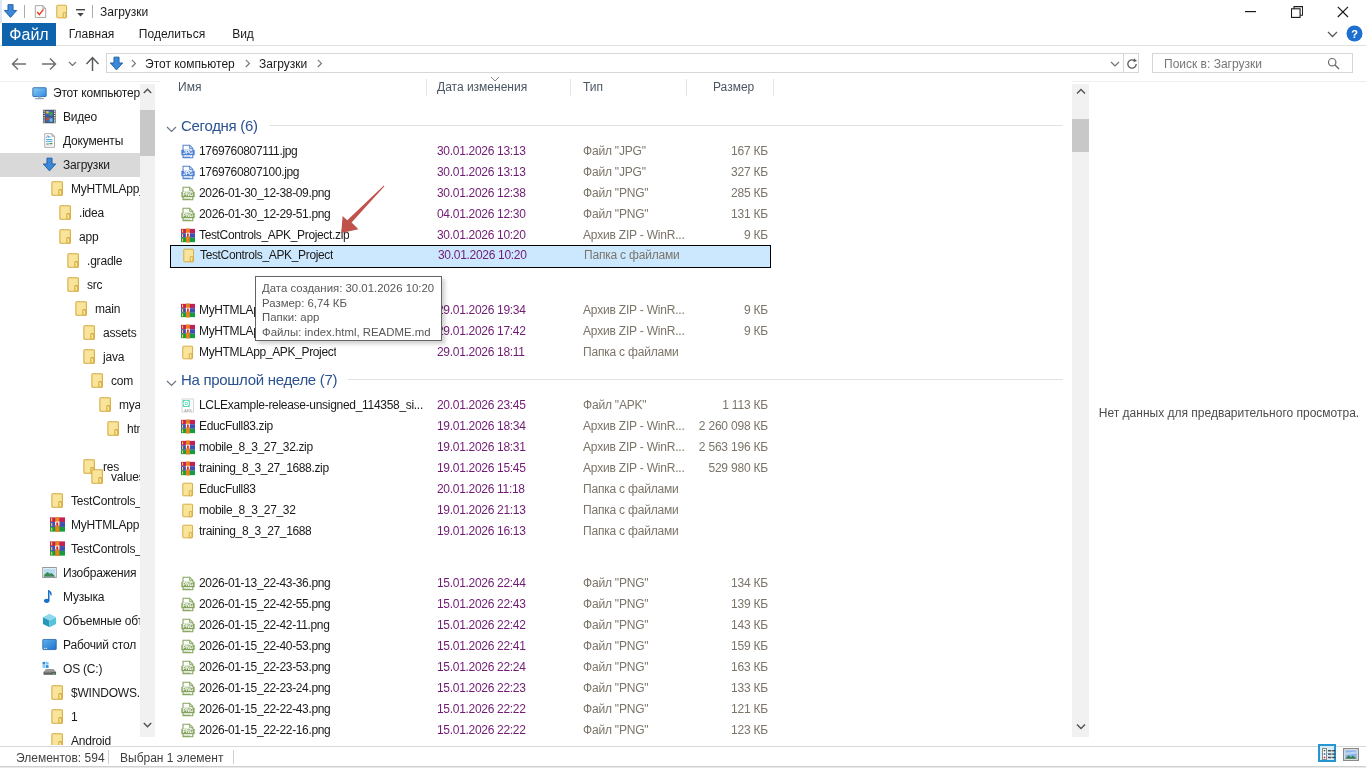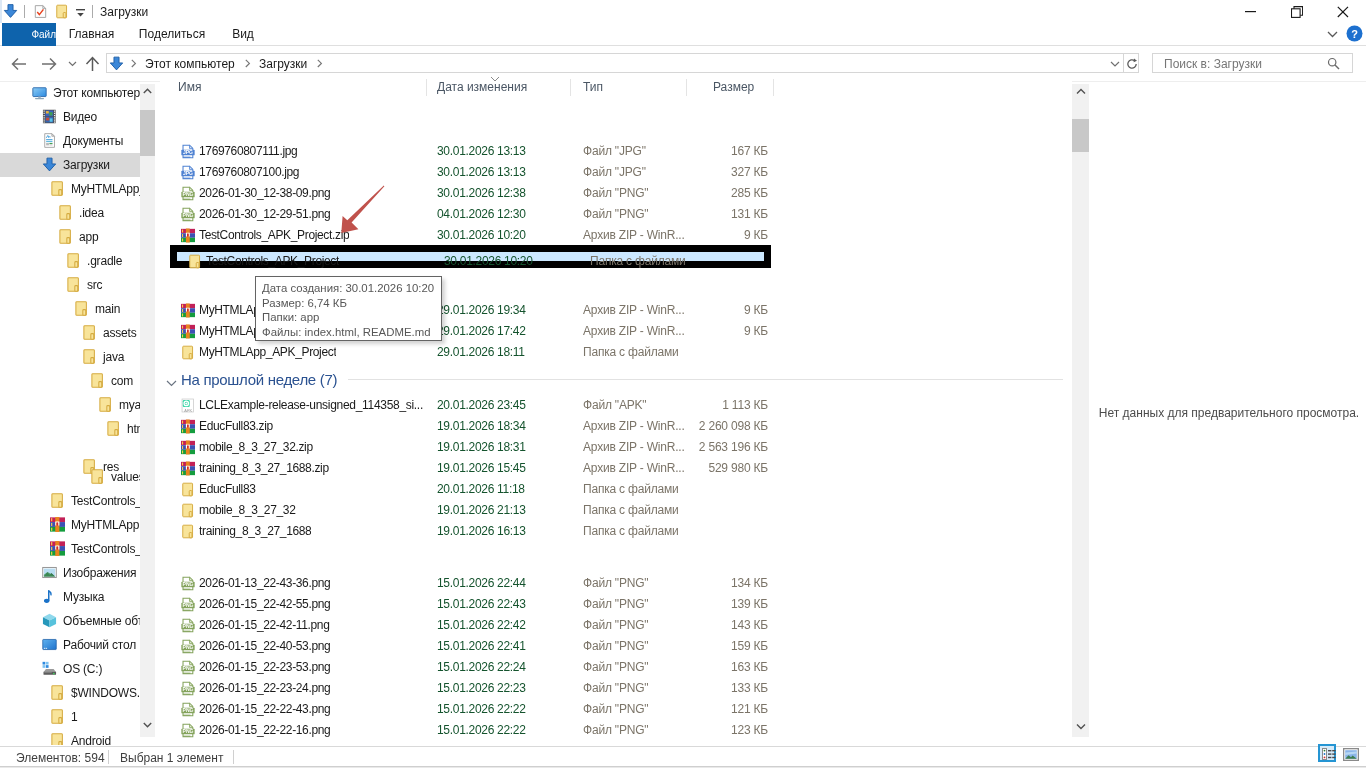--- a/index.html
+++ b/index.html
@@ -7,23 +7,23 @@
 .tab{top:23px;height:23px;font-size:12px;color:#1a1a1a;text-align:center;line-height:23px}
 .box{border:1px solid #d6d6d6;background:#fff}
 .crumb{top:57px;font-size:12px;color:#1a1a1a}
 .snm{top:5px;font-size:12px;color:#1a1a1a;white-space:nowrap;letter-spacing:-0.2px}
 .hd{position:absolute;top:4px;font-size:12px;color:#4a5664;white-space:nowrap}
 .hsep{position:absolute;top:3px;width:1px;height:17px;background:#e4e4e4}
 .ghdr{left:166px;width:897px;height:21px;display:flex;align-items:center}
 .gt{font-size:15px;color:#2b5291;margin-left:4px;white-space:nowrap;letter-spacing:-0.3px}
 .ghdr i{flex:1;height:1px;background:#e2e2e2;margin-left:11px;margin-right:0}
 .frow{left:170px;width:601px;height:21px;font-size:12px}
-.frow.sel{background:#cce8ff;border:7px solid #000000;margin-top:-1px;height:23px}
+.frow.sel{background:#cce8ff;border:1px solid #000000;margin-top:-1px;height:23px}
 .nm{left:29px;top:3px;color:#1a1a1a;white-space:nowrap;max-width:228px;overflow:hidden;letter-spacing:-0.35px}
-.dt{left:267px;top:3px;color:#14532d;white-space:nowrap;letter-spacing:-0.3px}
+.dt{left:267px;top:3px;color:#701a75;white-space:nowrap;letter-spacing:-0.3px}
 .tp{left:413px;top:3px;color:#7b7468;white-space:nowrap;max-width:106px;overflow:hidden;letter-spacing:-0.2px}
 .sz{left:460px;width:138px;top:3px;color:#7b7468;white-space:nowrap;text-align:right;letter-spacing:-0.2px}
 .frow.sel .nm,.frow.sel .dt,.frow.sel .tp{top:2px}
 .frow.sel svg{top:2px!important}
 </style></head>
 <body>
 
 <svg width="0" height="0" style="position:absolute">
 <defs>
 <linearGradient id="gscr" x1="0" y1="0" x2="1" y2="1">
@@ -173,21 +173,21 @@
   </svg>
 <svg class="abs" style="left:1291px;top:6px" width="12" height="12">
  <rect x="0.5" y="2.8" width="8.6" height="8.6" fill="none" stroke="#1a1a1a" stroke-width="1.1"></rect>
  <path d="M3 2.8 V0.6 h8.6 v8.6 h-2.4" fill="none" stroke="#1a1a1a" stroke-width="1.1"></path>
 </svg>
 <svg class="abs" style="left:1337px;top:6px" width="12" height="12">
     <path d="M0.8 0.8 L11 11 M11 0.8 L0.8 11" stroke="#1a1a1a" stroke-width="1.2"></path>
   </svg>
 
 <div class="abs" style="left:0;top:23px;width:1366px;height:23px;background:#fff;border-bottom:1px solid #dfdfdf"></div>
-<div class="abs" style="left:2px;top:23px;width:54px;height:23px;background:#0e63ac;color:#fff;font-size:10px;text-align:right;line-height:23px">Файл</div>
+<div class="abs" style="left:2px;top:23px;width:54px;height:23px;background:#0e63ac;color:#fff;font-size:16px;text-align:center;line-height:23px">Файл</div>
 <div class="abs tab" style="left:64px;width:55px">Главная</div>
 <div class="abs tab" style="left:134px;width:76px">Поделиться</div>
 <div class="abs tab" style="left:222px;width:42px">Вид</div>
 <svg class="abs" style="left:1327px;top:31px" width="11" height="7">
     <path d="M1 1 L5.5 5.5 L10 1" stroke="#5a5a5a" stroke-width="1.3" fill="none"></path>
   </svg>
 
 <svg class="abs" style="left:1346px;top:25px" width="17" height="17">
  <circle cx="8.5" cy="8.5" r="8" fill="#1d70cf"></circle>
  <text x="8.5" y="12.6" font-size="11" font-weight="bold" fill="#fff" text-anchor="middle" font-family="Liberation Sans,sans-serif">?</text>
@@ -426,20 +426,27 @@
  <div class="hsep" style="left:410px"></div>
  <div class="hsep" style="left:526px"></div>
  <div class="hsep" style="left:613px"></div>
  <svg class="abs" style="left:330px;top:0" width="10" height="6">
       <path d="M1 1 L5 5 L9 1" stroke="#8a8a8a" stroke-width="1" fill="none"></path>
     </svg>
 </div>
 
 <div class="abs" style="left:160px;top:106px;width:910px;height:639px;overflow:hidden;background:#fff">
 <div class="abs" style="left:-160px;top:-106px;width:1070px;height:745px">
+<div class="abs ghdr" style="top:115px">
+        <svg width="11" height="7" style="margin-top:7px">
+          <path d="M1 1 L5.5 5.5 L10 1" stroke="#6a7482" stroke-width="1.2" fill="none"></path>
+        </svg>
+        <span class="gt">Сегодня (6)</span>
+        <i></i>
+      </div>
 <div class="abs frow" style="top:141px">
         <svg class="abs" style="left:11px;top:3px" width="14" height="15">
           <use href="#jpg"></use>
         </svg>
         <span class="abs nm" style="">1769760807111.jpg</span>
         <span class="abs dt">30.01.2026 13:13</span>
         <span class="abs tp">Файл "JPG"</span>
         <span class="abs sz">167 КБ</span>
       </div>
 <div class="abs frow" style="top:162px">

